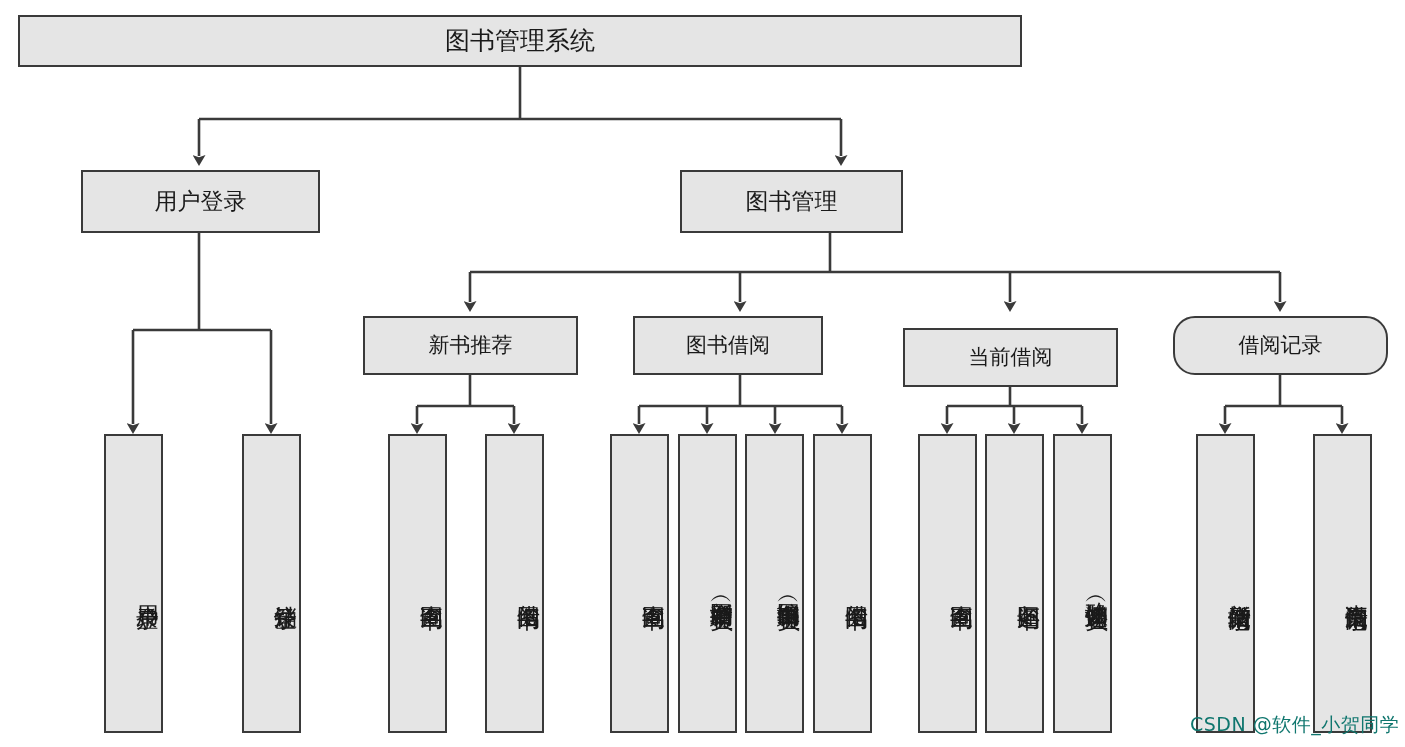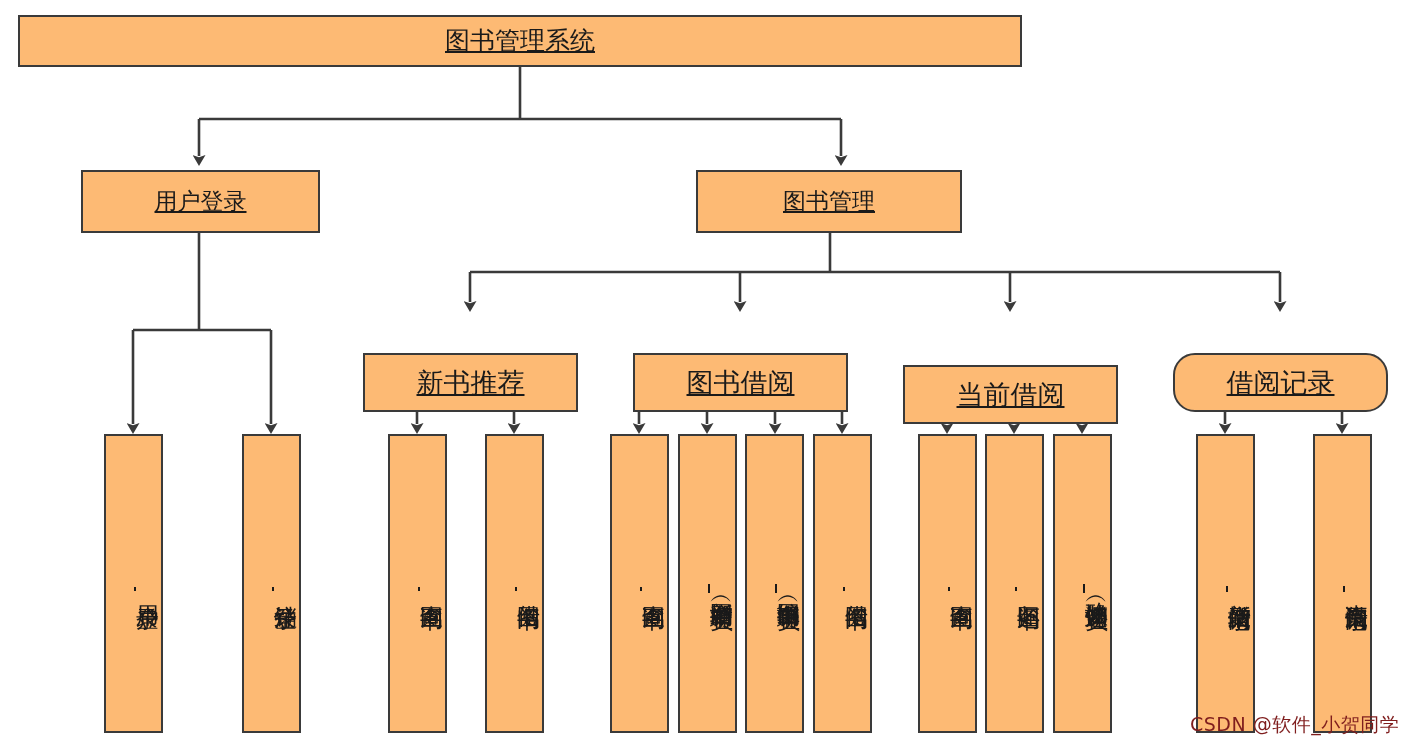--- a/index.html
+++ b/index.html
@@ -18,52 +18,51 @@
   #wires{
     position:absolute;
     left:0; top:0;
     width:1405px; height:747px;
     pointer-events:none;
   }
   .node{
     position:absolute;
     box-sizing:border-box;
     border:2.5px solid #3a3a3a;
-    background:#fdba74;
+    background:#e5e5e5;
     display:flex;
     align-items:center;
     justify-content:center;
     text-align:center;
     color:#1a1a1a;
     line-height:1.18;
-    text-decoration:underline;
   }
   .node.root{ font-size:25px; }
   .node.lvl2{ font-size:23px; }
-  .node.lvl3{ font-size:27px;margin-top:37px; }
+  .node.lvl3{ font-size:21px; }
   .node.leaf{
     font-size:23px;
     writing-mode:vertical-rl;
     text-orientation:upright;
     padding-top:10px;
     align-items:flex-start;
     justify-content:center;
     letter-spacing:1px;
   }
   .node.leaf .leaf-text{
     writing-mode:vertical-rl;
     text-orientation:upright;
     display:block;
   }
   .watermark{
     position:absolute;
     left:1190px;
     top:712px;
     font-size:19px;
-    color:#7f1d1d;
+    color:#0f766e;
     white-space:nowrap;
     letter-spacing:0.5px;
     pointer-events:none;
   }
 </style>
 </head>
 <body>
 
 <div id="canvas">
 
@@ -113,24 +112,24 @@
       <path d="M1280,375 L1280,406"></path>
       <path d="M1225,406 L1342,406"></path>
       <path d="M1225,406 L1225,424" marker-end="url(#arr)"></path>
       <path d="M1342,406 L1342,424" marker-end="url(#arr)"></path>
     </g>
   </svg>
 
   <div class="node root" style="left:18px; top:15px; width:1004px; height:52px;">图书管理系统</div>
 
   <div class="node lvl2" style="left:81px; top:170px; width:239px; height:63px;">用户登录</div>
-  <div class="node lvl2" style="left:696px; top:170px; width:266px; height:63px;">图书管理</div>
+  <div class="node lvl2" style="left:680px; top:170px; width:223px; height:63px;">图书管理</div>
 
   <div class="node lvl3" style="left:363px; top:316px; width:215px; height:59px;">新书推荐</div>
-  <div class="node lvl3" style="left:633px; top:316px; width:215px; height:59px;">图书借阅</div>
+  <div class="node lvl3" style="left:633px; top:316px; width:190px; height:59px;">图书借阅</div>
   <div class="node lvl3" style="left:903px; top:328px; width:215px; height:59px;">当前借阅</div>
   <div class="node lvl3" style="left:1173px; top:316px; width:215px; height:59px;border-radius:22px;">借阅记录</div>
 
   <div class="node leaf" style="left:104px; top:434px; width:59px; height:299px;">
     <span class="leaf-text">用户登录</span>
   </div>
   <div class="node leaf" style="left:242px; top:434px; width:59px; height:299px;">
     <span class="leaf-text">注销登录</span>
   </div>
 

